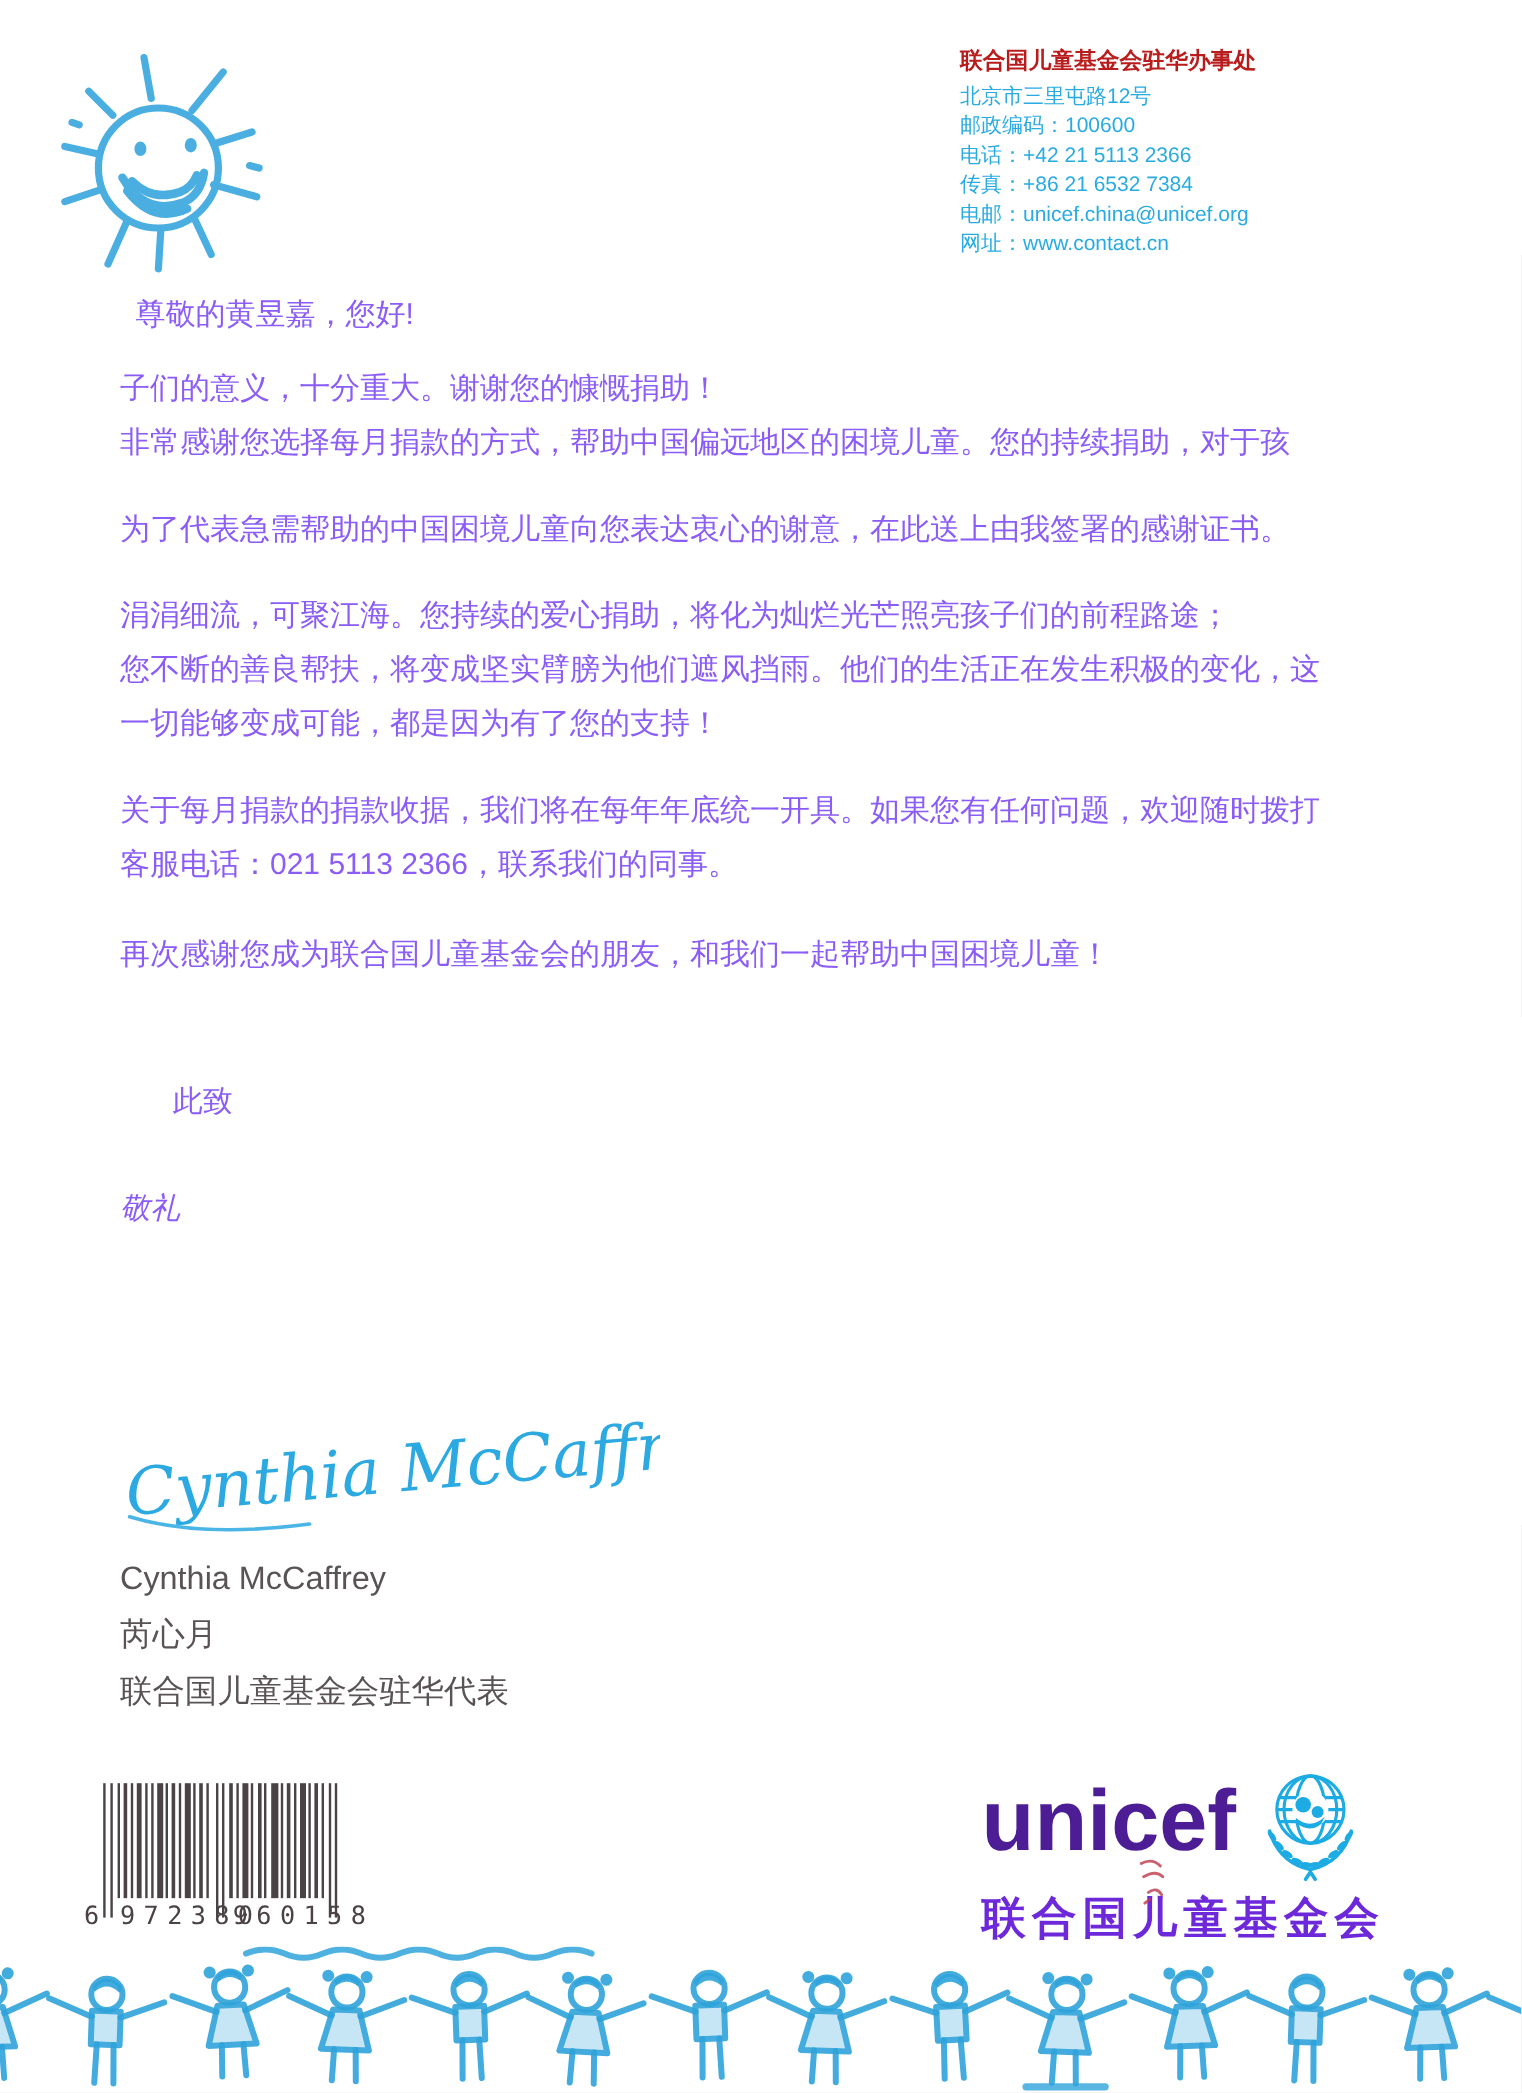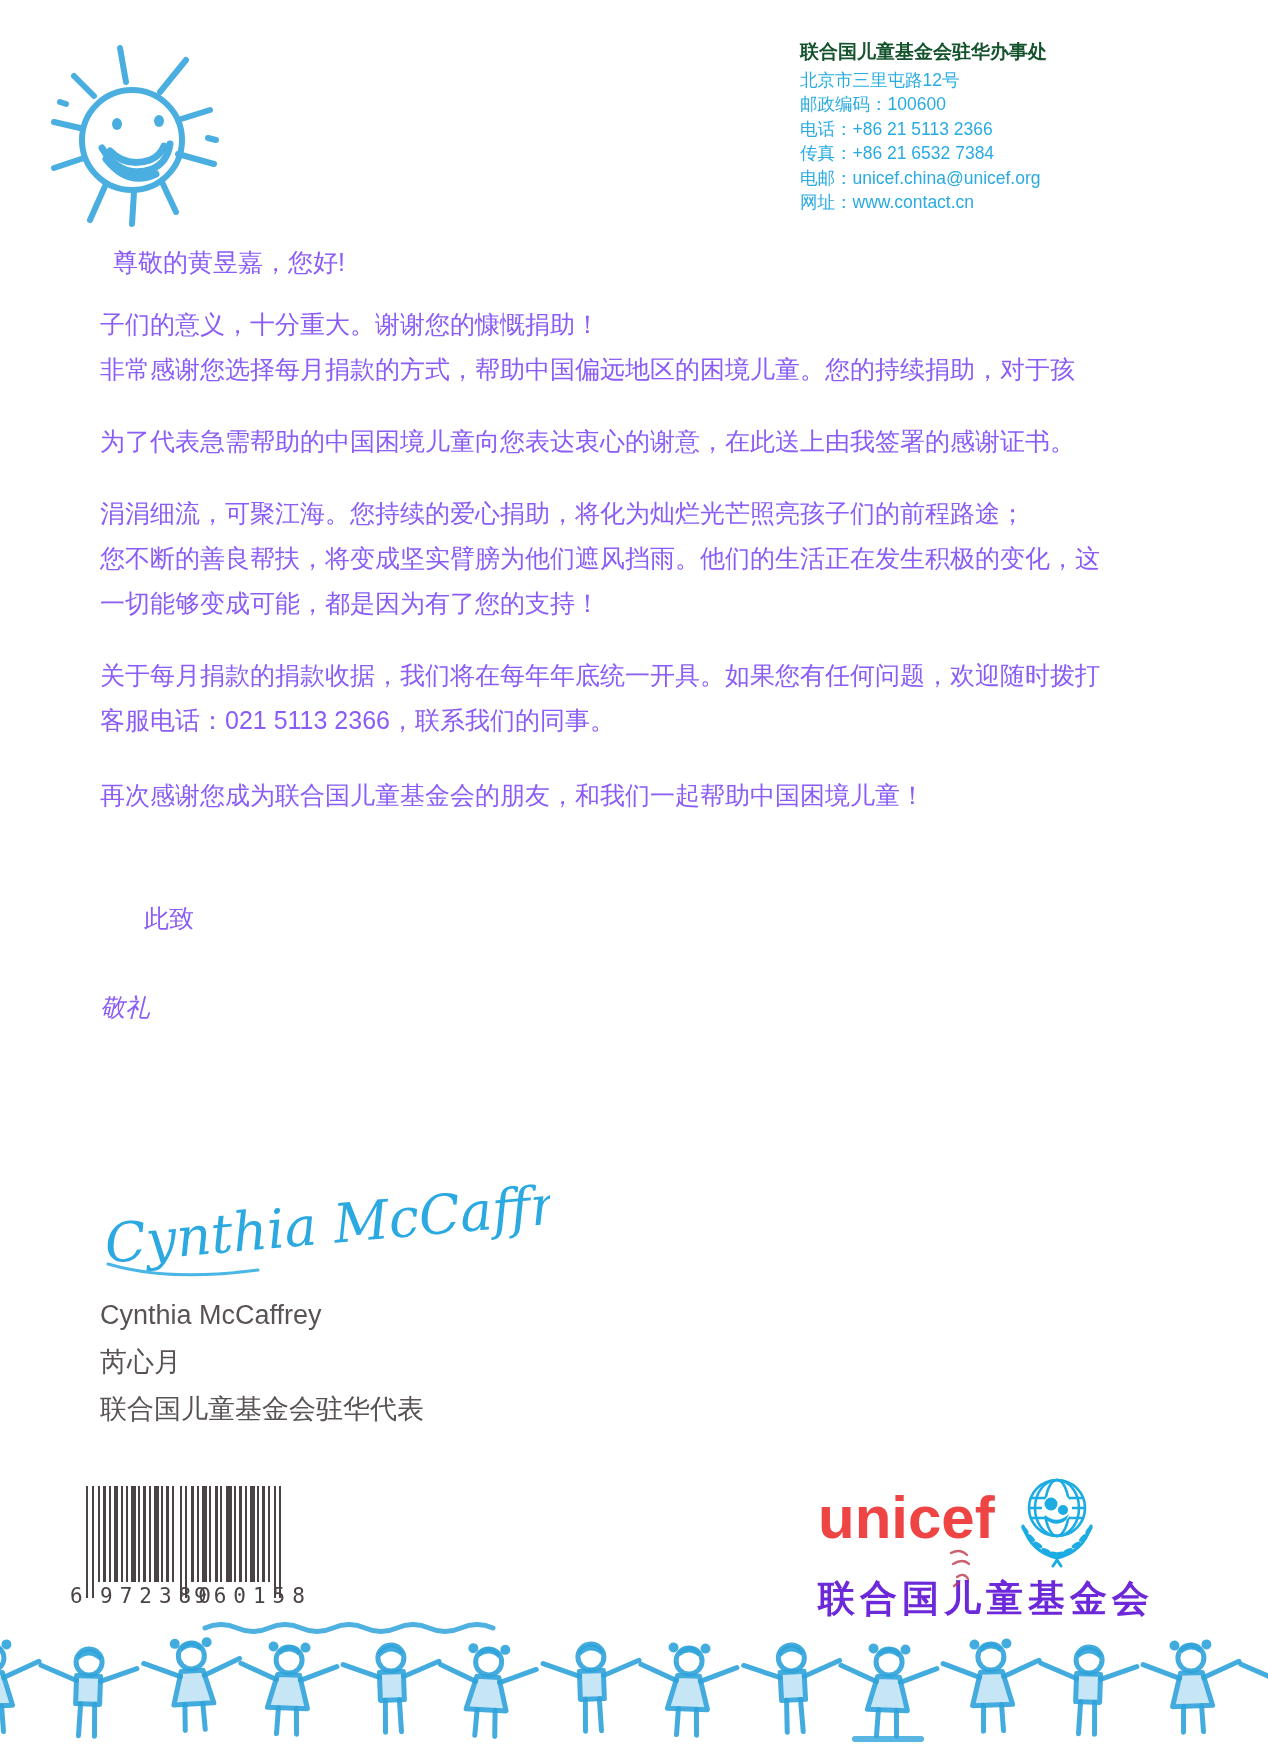--- a/index.html
+++ b/index.html
@@ -5,21 +5,21 @@
   html,body{margin:0;padding:0;background:#e8e8e8;}
   .page{
     position:relative;width:1268px;height:1744px;margin:0 auto;background:#ffffff;
     overflow:hidden;font-family:"Liberation Sans","DejaVu Sans",sans-serif;
   }
   
   .letterhead{
     position:absolute;left:800px;top:40px;width:440px;
     color:#29abe2;font-size:17.5px;line-height:24.5px;white-space:nowrap;
   }
-  .letterhead .org{font-weight:bold;font-size:19px;margin-bottom:3px;color:#14532d;}
+  .letterhead .org{font-weight:bold;font-size:19px;margin-bottom:3px;color:#b91c1c;}
   
   .sun{position:absolute;left:26px;top:28px;width:212px;height:214px;}
   
   .letter-body{
     position:absolute;left:100px;top:240px;width:1130px;
     color:#8b5cf6;font-size:25px;line-height:45px;
   }
   .letter-body .line{white-space:nowrap;}
   .salutation{margin-left:13px;margin-bottom:17px;}
   .para{margin-bottom:27px;}
@@ -32,21 +32,21 @@
   .signer{
     position:absolute;left:100px;top:1292px;color:#595355;
     font-size:27px;line-height:47px;white-space:nowrap;
   }
   
   .barcode{position:absolute;left:68px;top:1482px;width:240px;height:130px;}
   
   .unicef-logo{position:absolute;left:818px;top:1468px;width:420px;}
   .logo-row{display:flex;align-items:flex-start;}
   .wordmark{
-    color:#ef4444;font-size:60px;font-weight:bold;letter-spacing:0px;
+    color:#4c1d95;font-size:72px;font-weight:bold;letter-spacing:0px;
     line-height:100px;font-family:"Liberation Sans","DejaVu Sans",sans-serif;
   }
   .emblem{margin-left:10px;}
   .org-cn{
     color:#6d28d9;font-size:37px;letter-spacing:5px;font-weight:bold;
     margin-top:2px;white-space:nowrap;
   }
   .stamp-mark{position:absolute;left:946px;top:1546px;width:30px;height:44px;}
   
   .kids{position:absolute;left:0;bottom:0;width:1268px;height:122px;}
@@ -81,21 +81,21 @@
       <path d="M76,120 Q95,152 126,141 Q141,135 144,116"></path>
       <path d="M84,123 Q101,140 124,132 Q134,128 138,118"></path>
       <path d="M80,131 Q102,159 130,146"></path>
     </g>
   </svg>
 
   <div class="letterhead">
     <div class="org">联合国儿童基金会驻华办事处</div>
     <div>北京市三里屯路12号</div>
     <div>邮政编码：100600</div>
-    <div>电话：+86 21 5113 2366</div>
+    <div>电话：+42 21 5113 2366</div>
     <div>传真：+86 21 6532 7384</div>
     <div>电邮：unicef.china@unicef.org</div>
     <div>网址：www.contact.cn</div>
   </div>
 
   <div class="letter-body">
     <div class="salutation line">尊敬的黄昱嘉，您好!</div>
 
     <div class="para">
       <div class="line">子们的意义，十分重大。谢谢您的慷慨捐助！</div>

